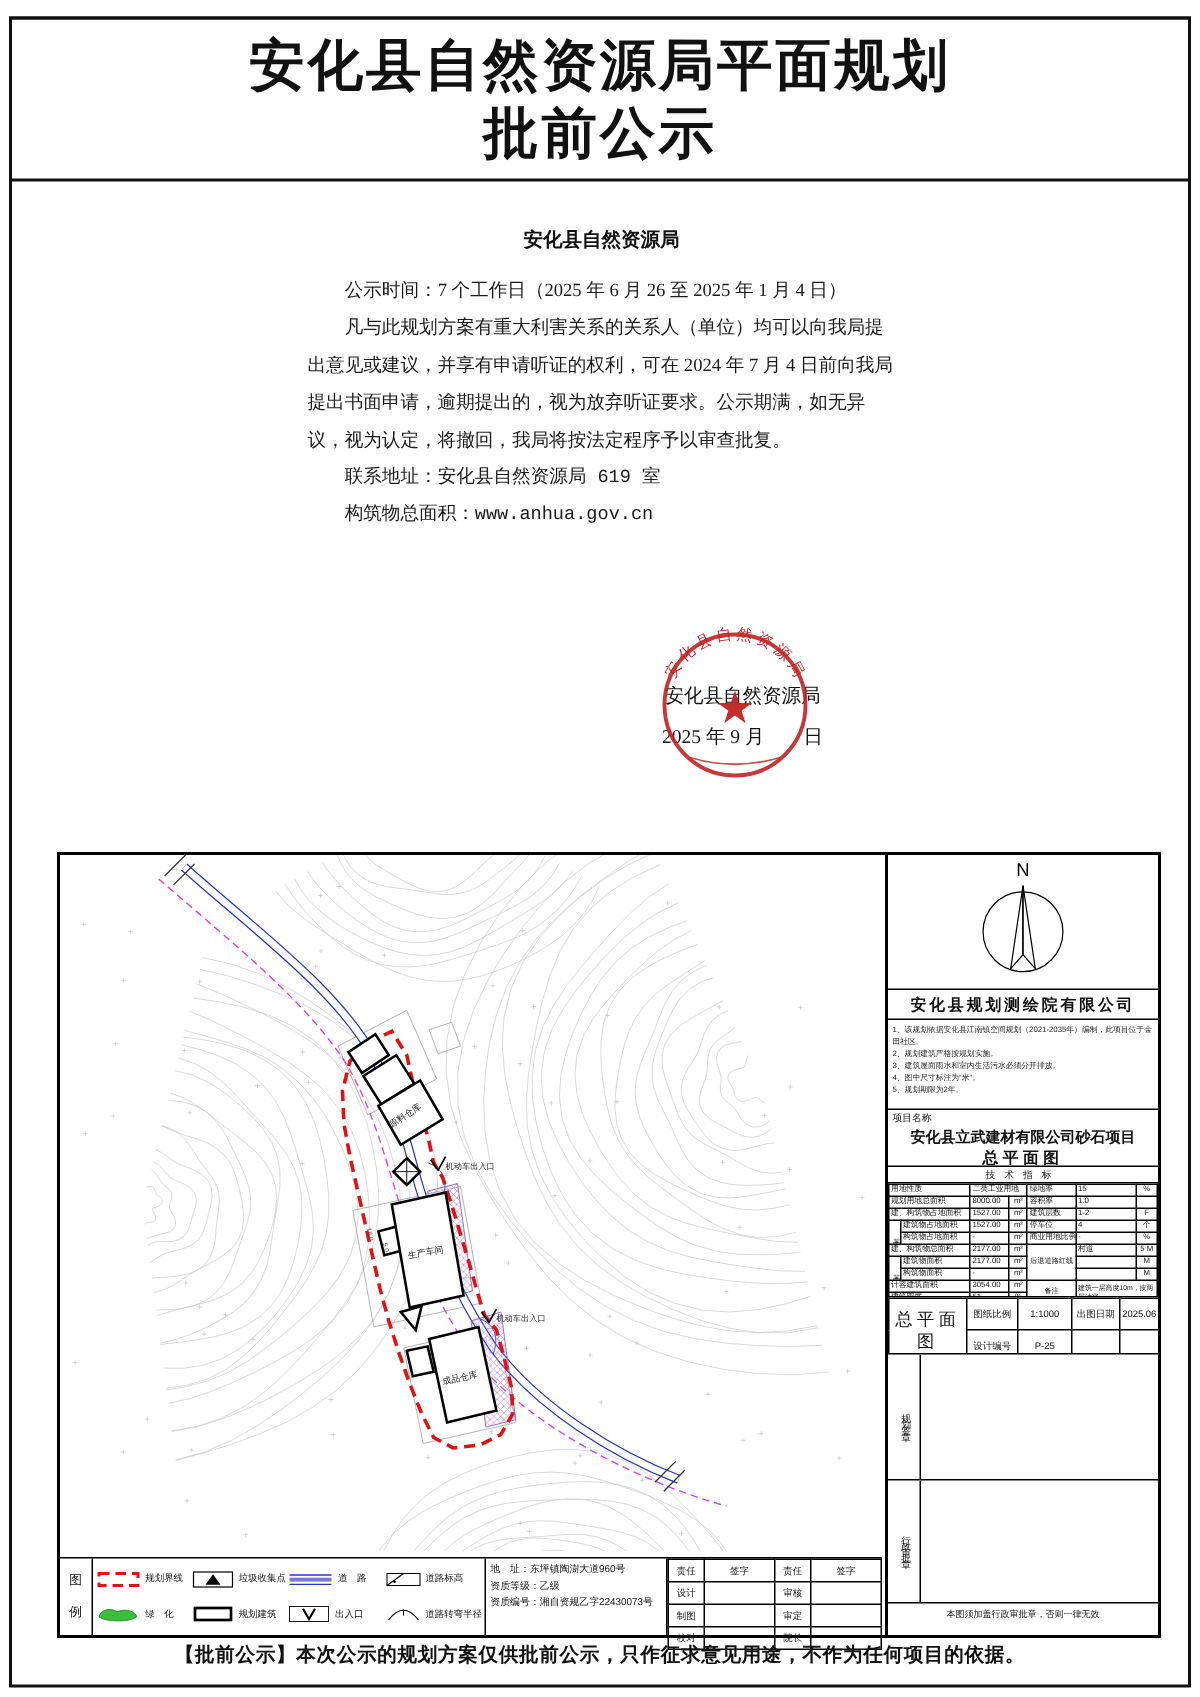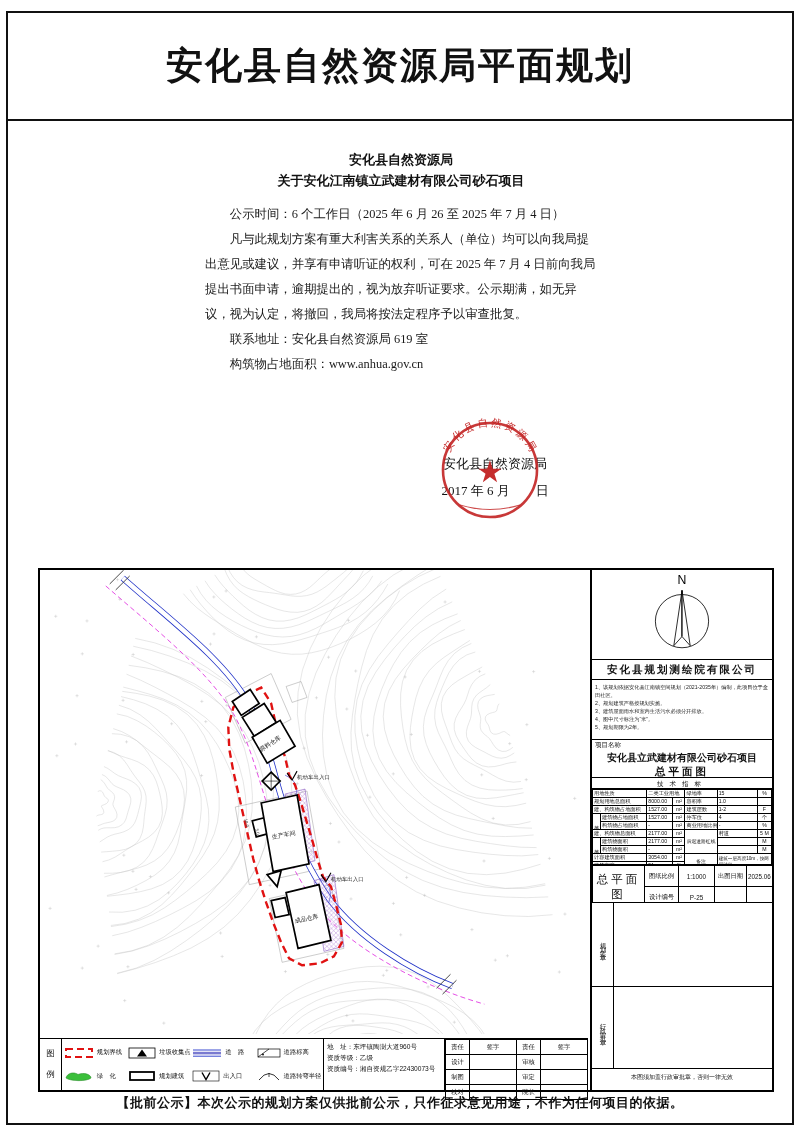--- a/index.html
+++ b/index.html
@@ -9,21 +9,21 @@
   .frame{position:absolute;left:6px;right:6px;top:11px;bottom:6px;border:2px solid #111;}
   
   .banner{position:absolute;left:6px;right:6px;top:11px;height:106px;border:2px solid #111;
           display:flex;flex-direction:column;align-items:center;justify-content:center;}
   .banner .t{font-size:37px;font-weight:bold;line-height:1.22;letter-spacing:2px;text-align:center;}
   
   .notice{position:absolute;left:205px;top:150px;width:392px;}
   .notice .hd{font-size:13px;font-weight:bold;text-align:center;line-height:1.6;}
   .notice .body{margin-top:10px;font-family:"Liberation Serif",serif;font-size:12.4px;line-height:2.02;color:#1a1a1a;}
   .notice .body p{margin:0;text-indent:2em;}
-  .notice .body .contact{text-indent:0;margin-left:2em;}
+  .notice .body .contact{text-indent:0;margin-left:2em;font-family:Liberation Mono, monospace;}
   .notice .gap{display:inline-block;width:22px;}
   
   .sig{position:absolute;left:395px;top:455px;width:200px;text-align:center;
        font-family:"Liberation Serif",serif;font-size:13px;color:#111;z-index:1;}
   .sig .d{margin-top:9px;}
   .sealwrap{position:absolute;left:405px;top:408px;width:170px;height:132px;z-index:2;}
   
   .sheet{position:absolute;left:38px;top:568px;width:732px;height:520px;border:2px solid #000;background:#fff;}
   .plan-svg{position:absolute;left:0;top:0;width:548px;height:464px;}
   
@@ -93,38 +93,38 @@
           font-family:"Liberation Serif",serif;font-weight:bold;font-size:13px;letter-spacing:.5px;}
 </style>
 </head>
 <body>
 
 <div class="page">
   <div class="frame"></div>
 
   <div class="banner">
     <div class="t">安化县自然资源局平面规划</div>
+    <div class="t">批前公示</div>
   </div>
 
   <div class="notice">
     <div class="hd">
       <div>安化县自然资源局</div>
-      <div>关于安化江南镇立武建材有限公司砂石项目</div>
     </div>
     <div class="body">
-      <p>公示时间：6 个工作日（2025 年 6 月 26 至 2025 年 7 月 4 日）</p>
-      <p>凡与此规划方案有重大利害关系的关系人（单位）均可以向我局提出意见或建议，并享有申请听证的权利，可在 2025 年 7 月 4 日前向我局提出书面申请，逾期提出的，视为放弃听证要求。公示期满，如无异议，视为认定，将撤回，我局将按法定程序予以审查批复。</p>
+      <p>公示时间：7 个工作日（2025 年 6 月 26 至 2025 年 1 月 4 日）</p>
+      <p>凡与此规划方案有重大利害关系的关系人（单位）均可以向我局提出意见或建议，并享有申请听证的权利，可在 2024 年 7 月 4 日前向我局提出书面申请，逾期提出的，视为放弃听证要求。公示期满，如无异议，视为认定，将撤回，我局将按法定程序予以审查批复。</p>
       <div class="contact">联系地址：安化县自然资源局 619 室</div>
-      <div class="contact">构筑物占地面积：www.anhua.gov.cn</div>
+      <div class="contact">构筑物总面积：www.anhua.gov.cn</div>
     </div>
   </div>
 
   <div class="sig">
     <div>安化县自然资源局</div>
-    <div class="d">2017 年 6 月　　日</div>
+    <div class="d">2025 年 9 月　　日</div>
   </div>
 
   <div class="sealwrap">
     <svg viewBox="0 0 170 132" width="170" height="132">
       <defs>
           <path id="ringp" d="M43.7 47 A44 44 0 0 1 126.3 47"></path>
         </defs>
       <circle cx="85" cy="62" r="47" fill="none" stroke="#c22222" stroke-width="2.6" opacity=".9"></circle>
       <text font-size="10.5" fill="#c22222" letter-spacing="2.5" opacity=".95">
         <textPath href="#ringp" startOffset="2%">安化县自然资源局</textPath>

